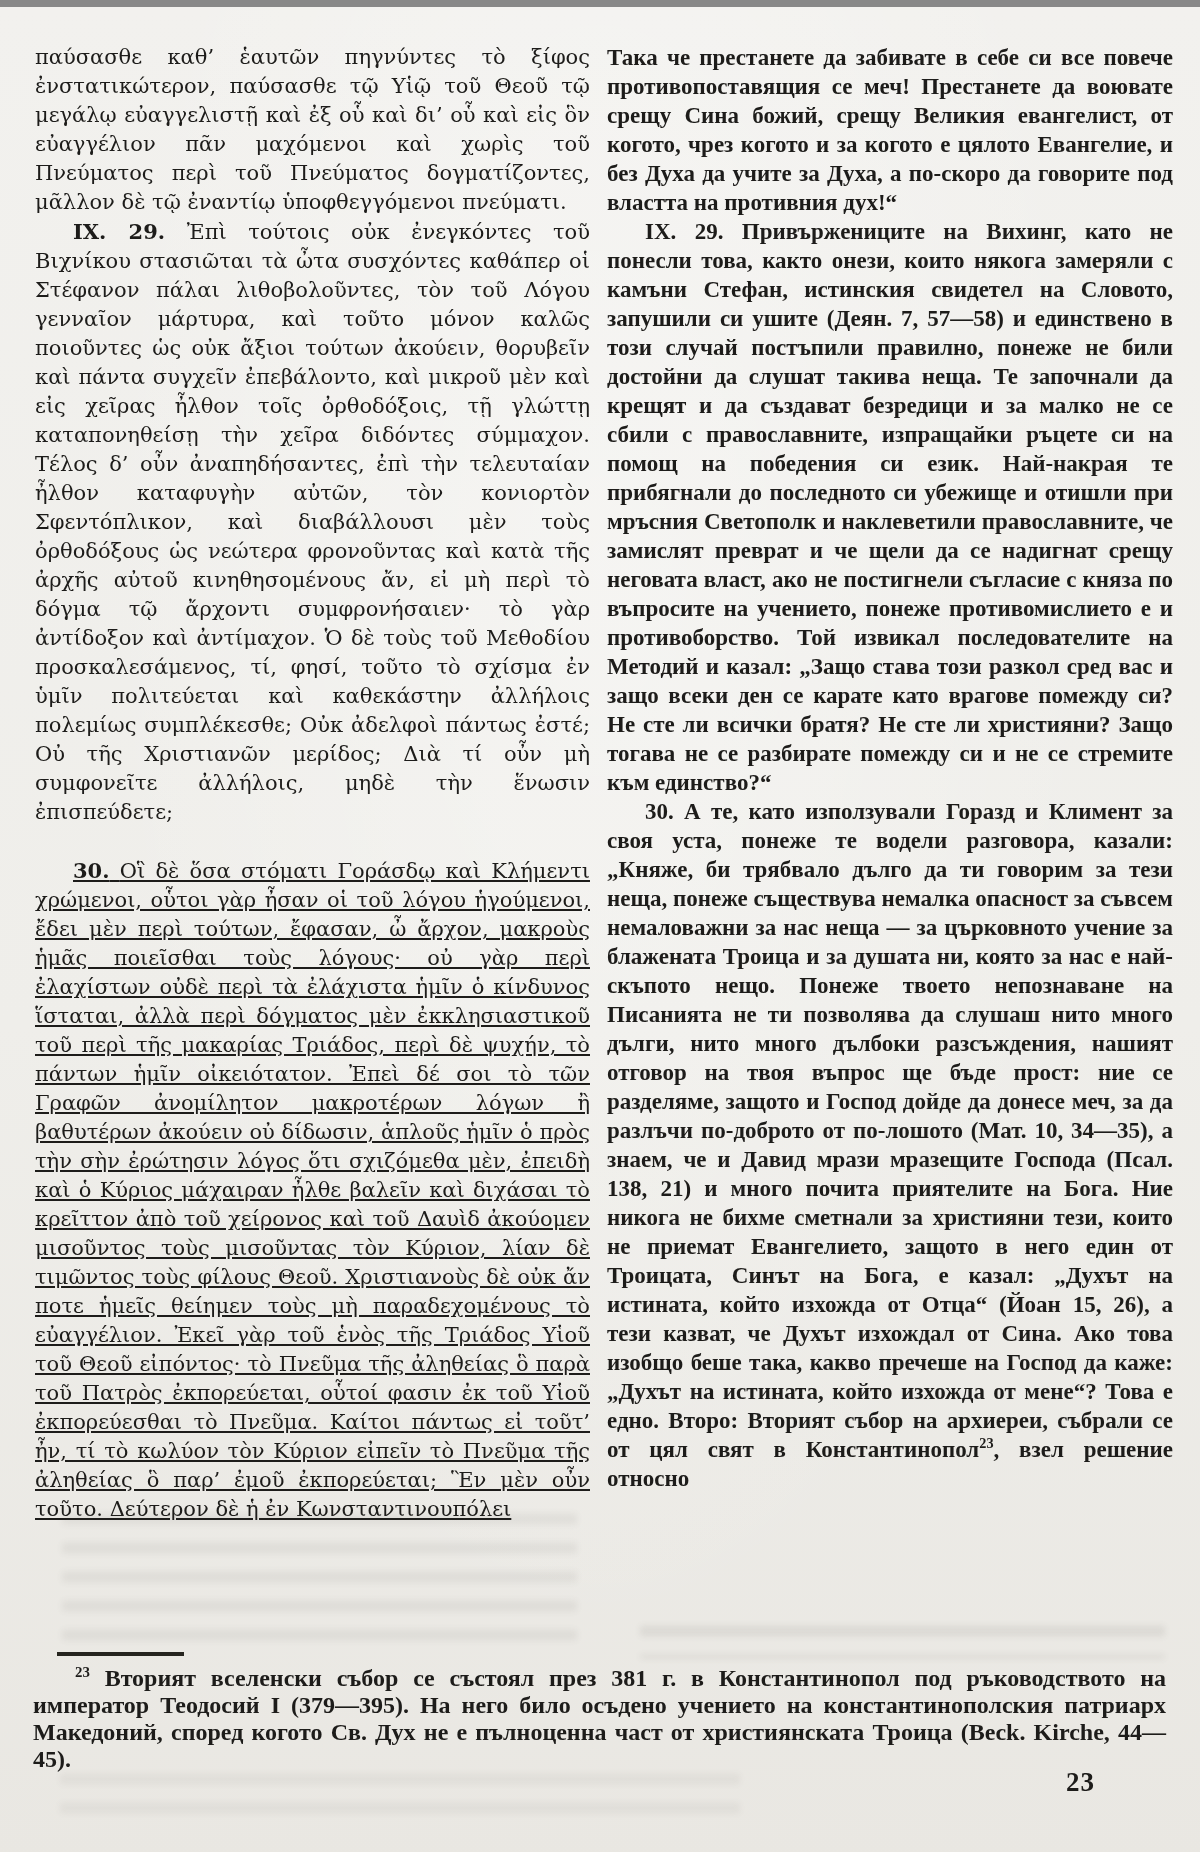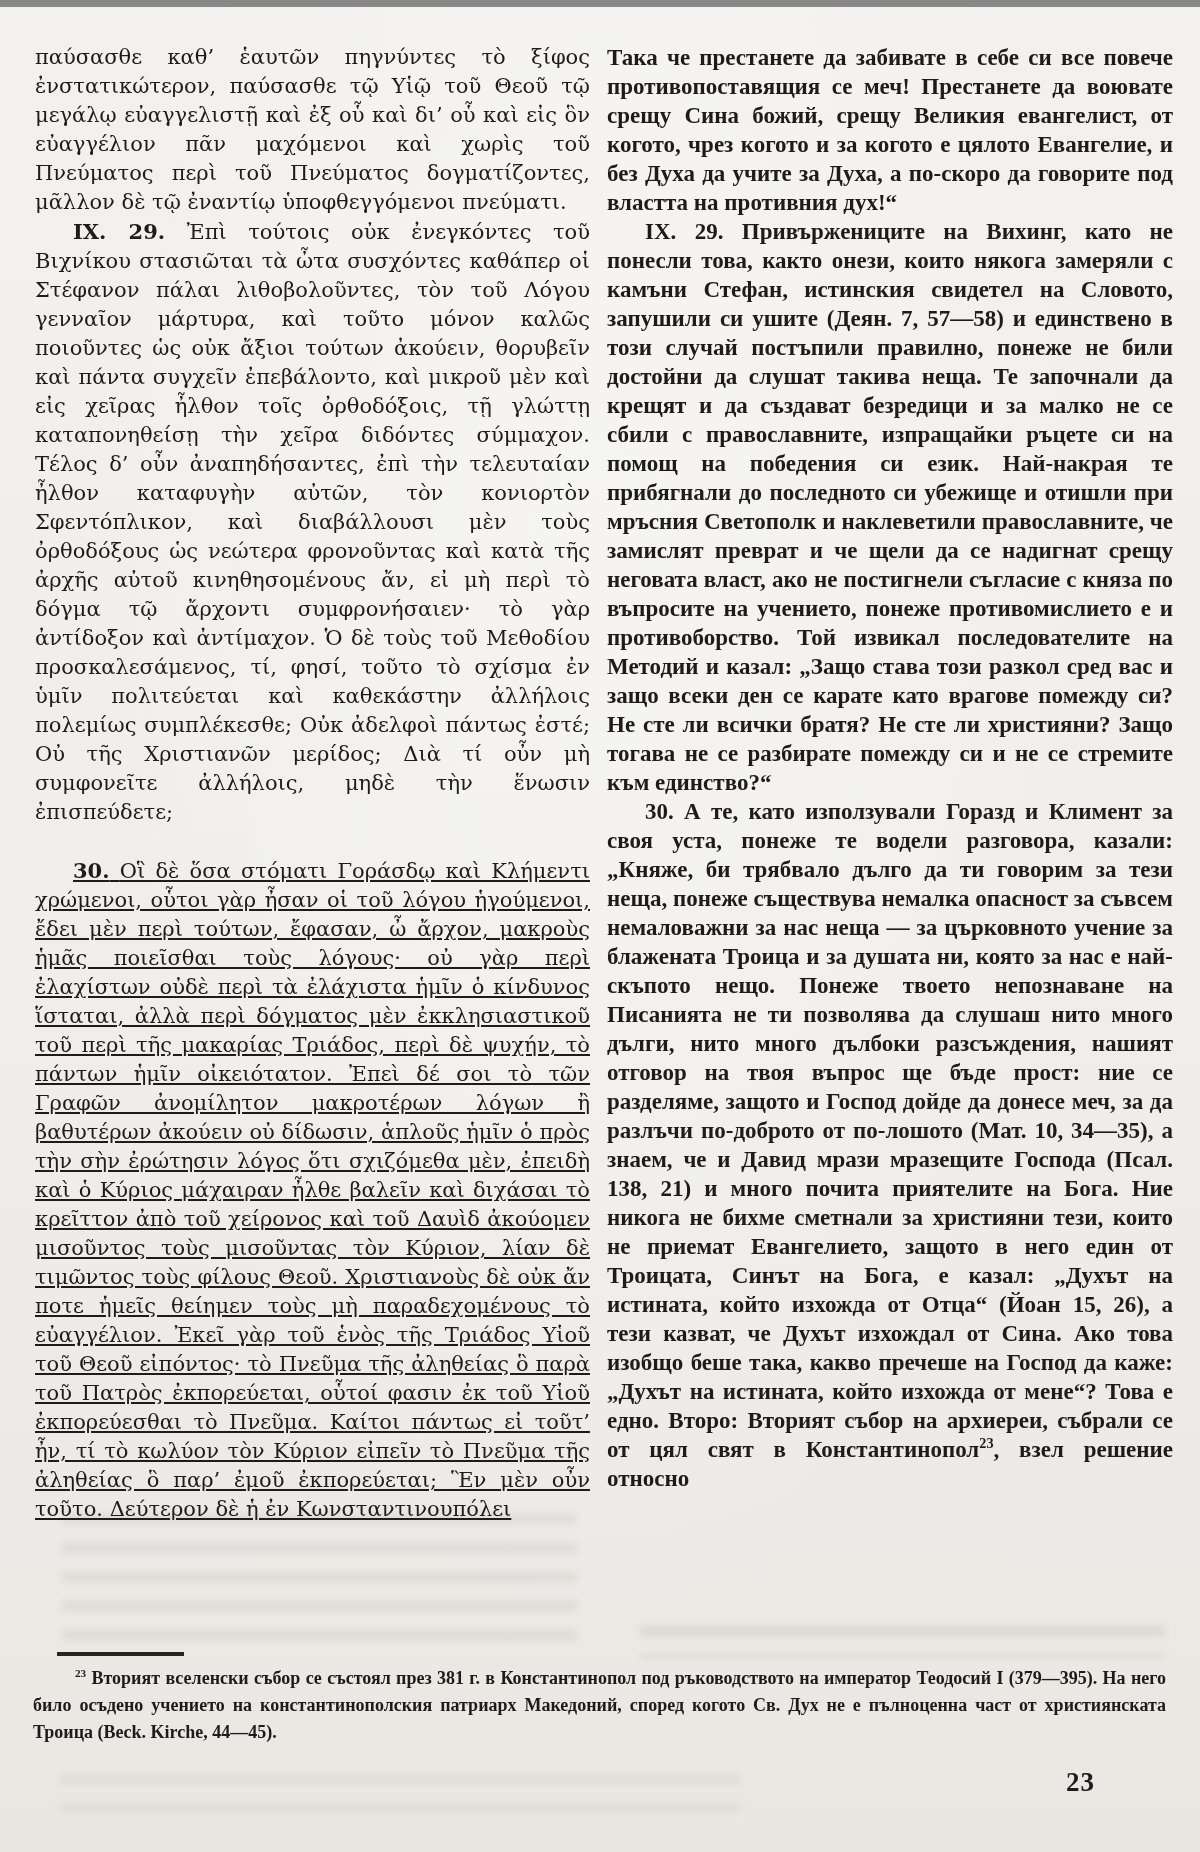--- a/index.html
+++ b/index.html
@@ -45,21 +45,21 @@
     position: absolute;
     left: 57px; top: 1645px;
     width: 127px; height: 4px;
     background: #26251f;
   }
   .footnote {
     position: absolute;
     left: 33px; top: 1658px;
     width: 1133px;
     font-family: "Liberation Serif", "DejaVu Serif", serif;
-    font-size: 18px;
+    font-size: 24px;
     line-height: 27px;
     font-weight: bold;
     text-align: justify;
     text-indent: 42px;
   }
   .page-number {
     position: absolute;
     left: 1066px; top: 1760px;
     font-family: "Liberation Serif", "DejaVu Serif", serif;
     font-size: 27px;

